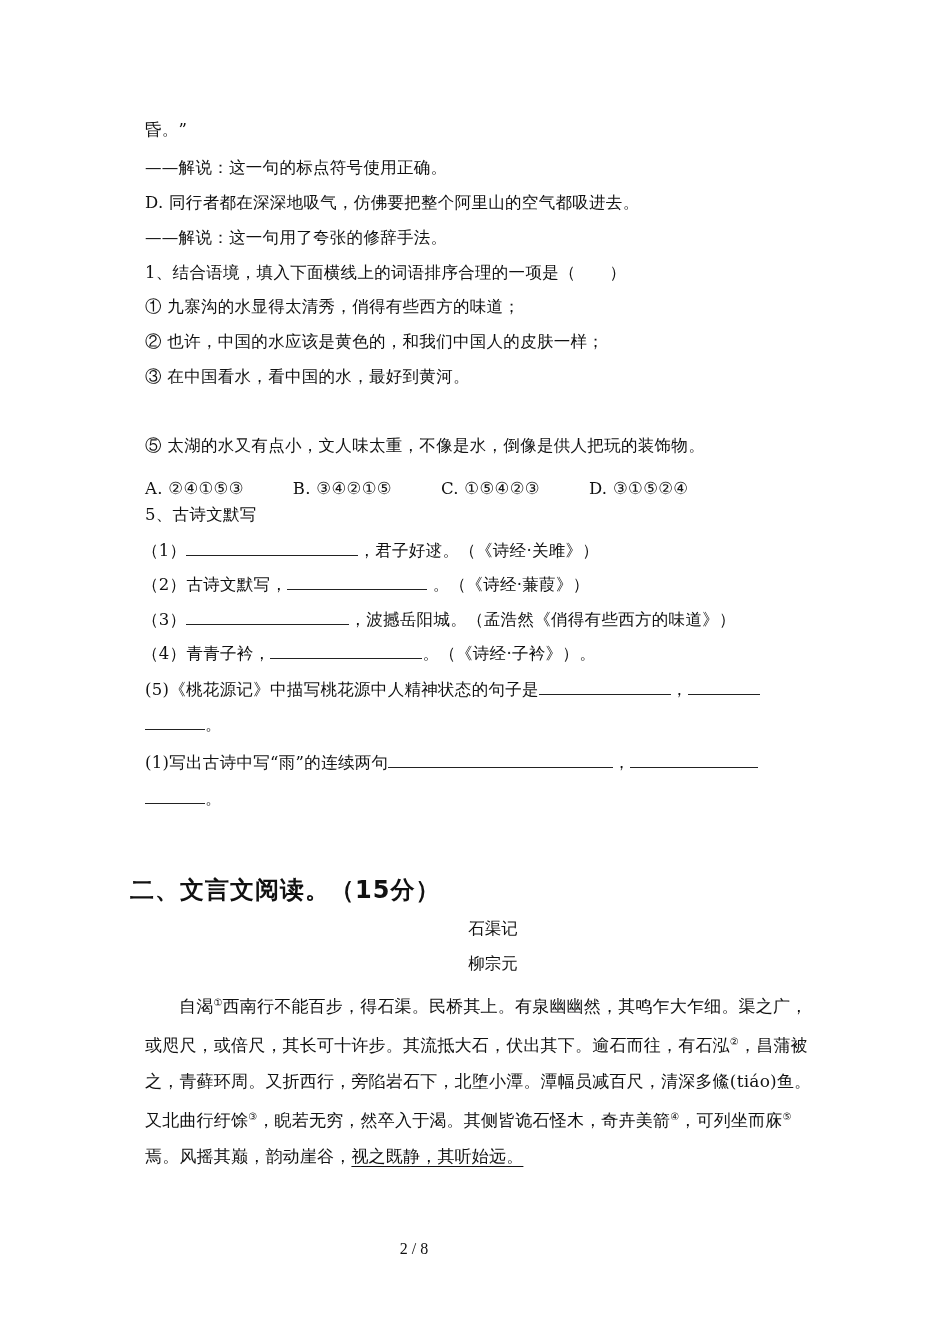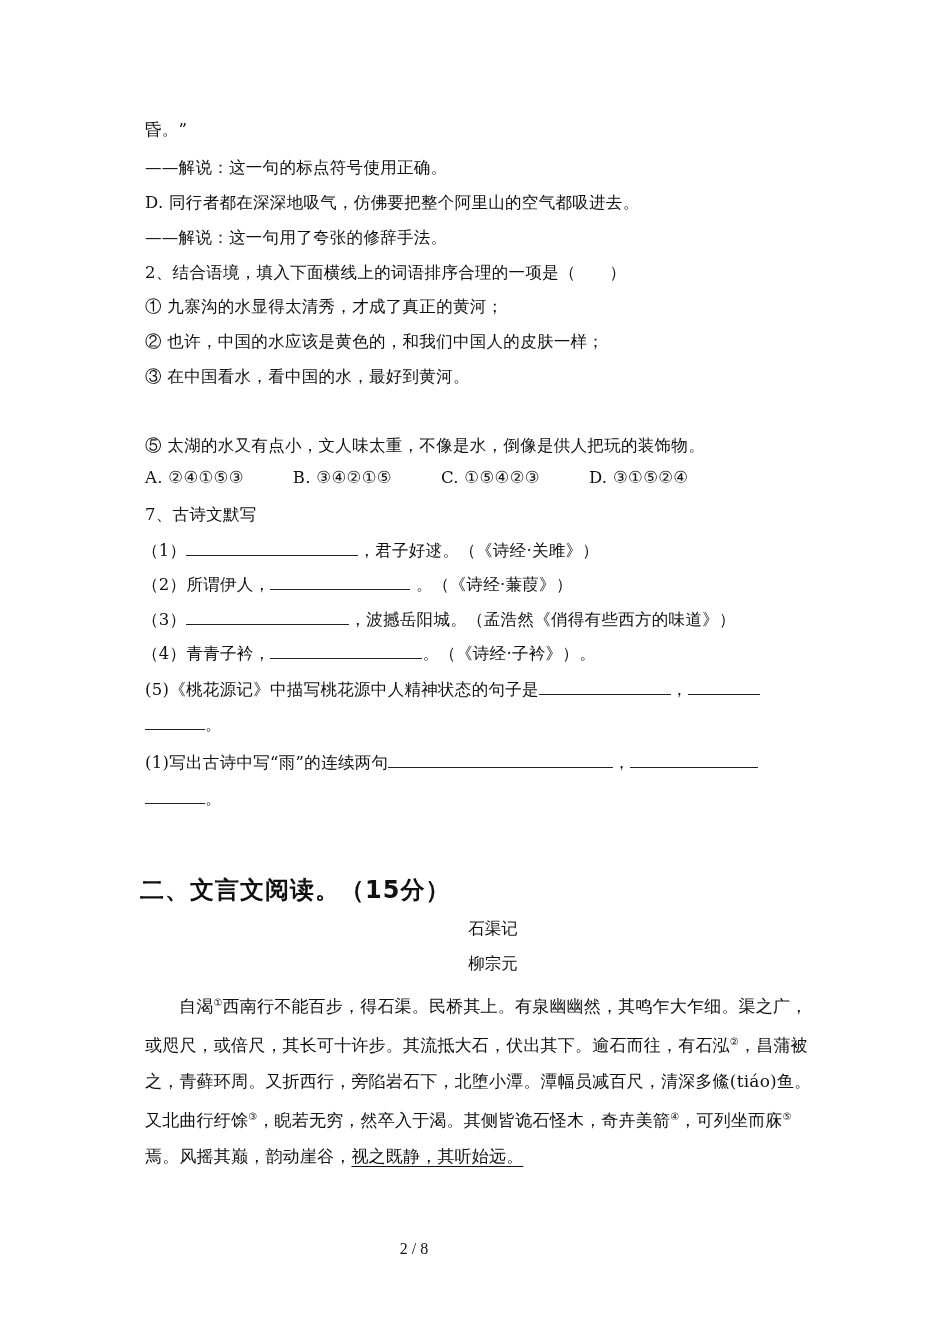--- a/index.html
+++ b/index.html
@@ -11,62 +11,62 @@
     .page { position: absolute; left: 0; top: 0; width: 950px; height: 1344px; }
     .line {
       position: absolute; left: 145px; font-size: 16.5px; line-height: 24px;
       white-space: nowrap; letter-spacing: 0.3px;
     }
     .blank {
       display: inline-block; border-bottom: 1px solid #222; height: 17px;
       vertical-align: baseline;
     }
     .heading {
-      position: absolute; left: 140px; top: 874px; font-size: 24px; font-weight: bold;
+      position: absolute; left: 130px; top: 874px; font-size: 24px; font-weight: bold;
       font-family: "DejaVu Sans", "Liberation Sans", sans-serif; letter-spacing: 1px;
     }
     .center { position: absolute; left: 0; width: 986px; text-align: center; font-size: 16.5px; }
     .para { position: absolute; left: 145px; width: 670px; font-size: 17px; line-height: 36px; letter-spacing: 0.2px; }
     sup.note { font-size: 10px; vertical-align: 6px; }
     .underline { text-decoration: underline; text-underline-offset: 4px; font-family: Liberation Mono, monospace; }
     .emph { position: relative; }
     .emph::after { content: ""; position: absolute; left: 50%; bottom: -5px; width: 3px; height: 3px; margin-left: -1.5px; background: #111; border-radius: 50%; }
     .footer { position: absolute; left: 0; width: 828px; top: 1240px; text-align: center; font-size: 16px; font-family: "Liberation Serif", serif; }
   </style>
 </head>
 <body>
 
 <div class="page">
 
   <div class="line" style="top:118px">昏。”</div>
   <div class="line" style="top:156px">——解说：这一句的标点符号使用正确。</div>
   <div class="line" style="top:191px">D. 同行者都在深深地吸气，仿佛要把整个阿里山的空气都吸进去。</div>
   <div class="line" style="top:226px">——解说：这一句用了夸张的修辞手法。</div>
 
-  <div class="line" style="top:261px">2、结合语境，填入下面横线上的词语排序合理的一项是（　　）</div>
-  <div class="line" style="top:295px">① 九寨沟的水显得太清秀，才成了真正的黄河；</div>
+  <div class="line" style="top:261px">1、结合语境，填入下面横线上的词语排序合理的一项是（　　）</div>
+  <div class="line" style="top:295px">① 九寨沟的水显得太清秀，俏得有些西方的味道；</div>
   <div class="line" style="top:330px">② 也许，中国的水应该是黄色的，和我们中国人的皮肤一样；</div>
   <div class="line" style="top:365px">③ 在中国看水，看中国的水，最好到黄河。</div>
   <div class="line" style="top:434px">⑤ 太湖的水又有点小，文人味太重，不像是水，倒像是供人把玩的装饰物。</div>
-  <div class="line" style="top:466px">
+  <div class="line" style="top:477px">
     <span>A. ②④①⑤③</span>
     <span style="display:inline-block;width:38px"></span>
     <span>B. ③④②①⑤</span>
     <span style="display:inline-block;width:38px"></span>
     <span>C. ①⑤④②③</span>
     <span style="display:inline-block;width:38px"></span>
     <span>D. ③①⑤②④</span>
   </div>
 
-  <div class="line" style="top:503px">7、古诗文默写</div>
+  <div class="line" style="top:503px">5、古诗文默写</div>
   <div class="line" style="top:538px;left:142px">
     <span>（1）</span><span class="blank" style="width:172px"></span><span>，君子好逑。（《诗经·关雎》）</span>
   </div>
   <div class="line" style="top:572px;left:142px">
-    <span>（2）</span><span>所谓伊人，</span><span class="blank" style="width:140px"></span><span> 。（《诗经·蒹葭》）</span>
+    <span>（2）</span><span>古诗文默写，</span><span class="blank" style="width:140px"></span><span> 。（《诗经·蒹葭》）</span>
   </div>
   <div class="line" style="top:607px;left:142px">
     <span>（3）</span><span class="blank" style="width:163px"></span><span>，波撼岳阳城。（孟浩然《俏得有些西方的味道》）</span>
   </div>
   <div class="line" style="top:641px;left:142px">
     <span>（4）</span><span>青青子衿，</span><span class="blank" style="width:152px"></span><span>。（《诗经·子衿》）。</span>
   </div>
   <div class="line" style="top:677px">
     <span>(5)《桃花源记》中描写桃花源中人精神状态的句子是</span><span class="blank" style="width:132px"></span><span>，</span><span class="blank" style="width:72px"></span>
   </div>

